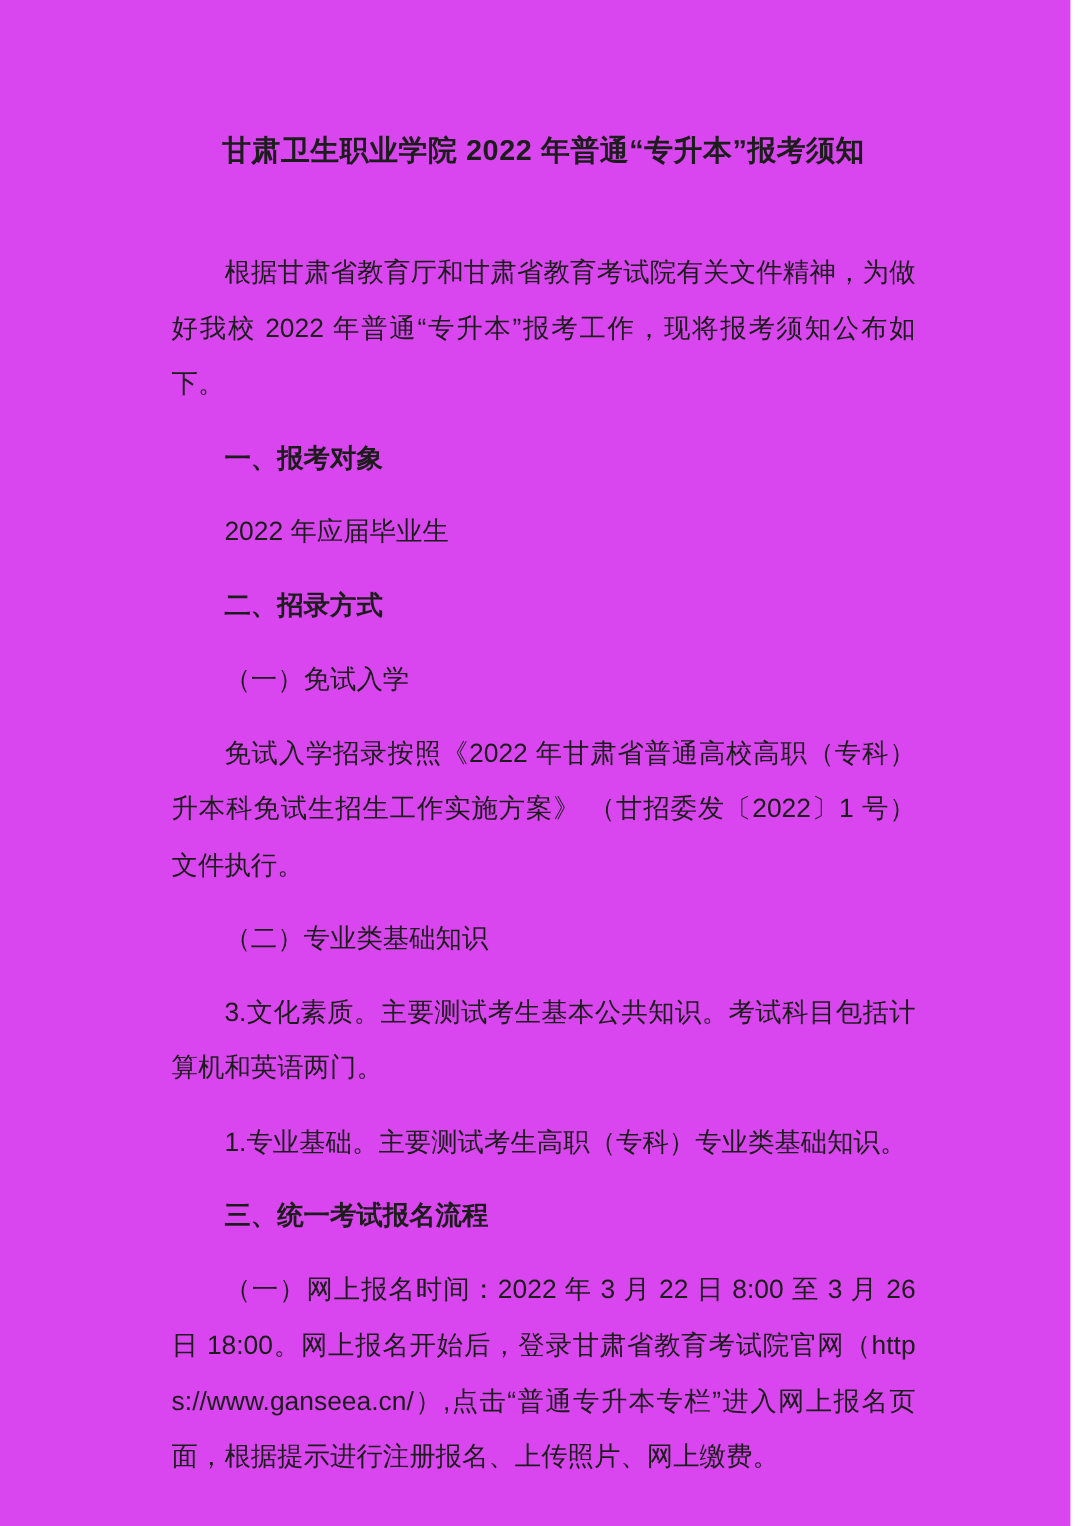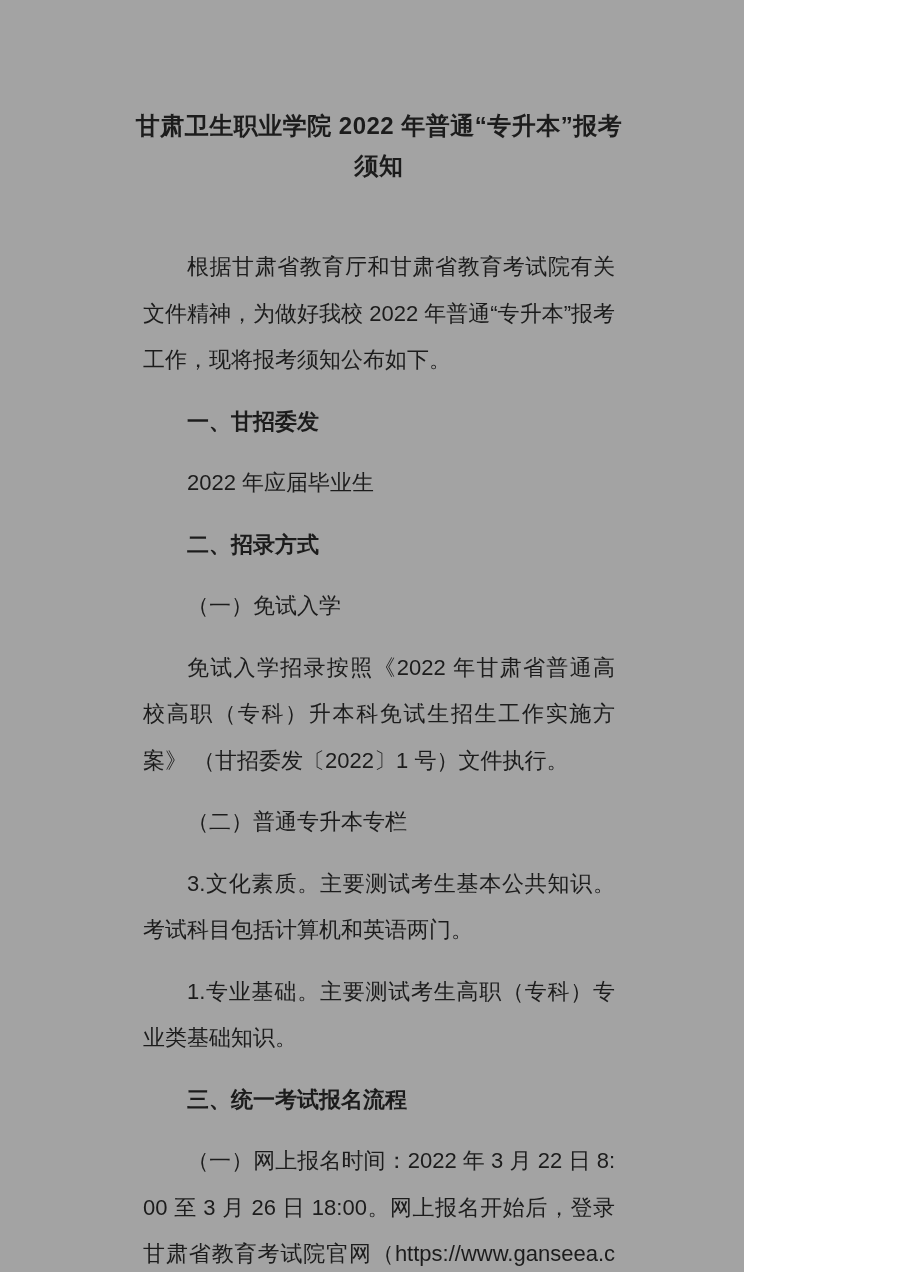--- a/index.html
+++ b/index.html
@@ -9,24 +9,24 @@
   body {
     width: 900px;
     height: 1272px;
     background: #ffffff;
     color: #1c1c1c;
     font-family: "Liberation Sans", "DejaVu Sans", sans-serif;
     overflow: hidden;
   }
   .page {
     box-sizing: border-box;
-    width: 744px;
+    width: 892px;
     height: 1272px;
     padding: 106px 114px 40px 128px;
-    background: #a3a3a3;
+    background: #d946ef;
   }
   .doc-title {
     margin: 0 0 58px 0;
     font-size: 24px;
     line-height: 40px;
     font-weight: 700;
     text-align: center;
     letter-spacing: 0.5px;
   }
   p.para {
@@ -42,23 +42,23 @@
     font-weight: 700;
   }
 </style>
 </head>
 <body>
 
 <div class="page">
   <h1 class="doc-title">甘肃卫生职业学院 2022 年普通“专升本”报考须知</h1>
 
   <p class="para">根据甘肃省教育厅和甘肃省教育考试院有关文件精神，为做好我校 2022 年普通“专升本”报考工作，现将报考须知公布如下。</p>
-  <p class="para bold">一、甘招委发</p>
+  <p class="para bold">一、报考对象</p>
   <p class="para">2022 年应届毕业生</p>
   <p class="para bold">二、招录方式</p>
   <p class="para">（一）免试入学</p>
   <p class="para">免试入学招录按照《2022 年甘肃省普通高校高职（专科）升本科免试生招生工作实施方案》 （甘招委发〔2022〕1 号）文件执行。</p>
-  <p class="para">（二）普通专升本专栏</p>
+  <p class="para">（二）专业类基础知识</p>
   <p class="para">3.文化素质。主要测试考生基本公共知识。考试科目包括计算机和英语两门。</p>
   <p class="para">1.专业基础。主要测试考生高职（专科）专业类基础知识。</p>
   <p class="para bold">三、统一考试报名流程</p>
   <p class="para">（一）网上报名时间：2022 年 3 月 22 日 8:00 至 3 月 26 日 18:00。网上报名开始后，登录甘肃省教育考试院官网（https://www.ganseea.cn/）,点击“普通专升本专栏”进入网上报名页面，根据提示进行注册报名、上传照片、网上缴费。</p>
 </div>
 
 </body></html>

